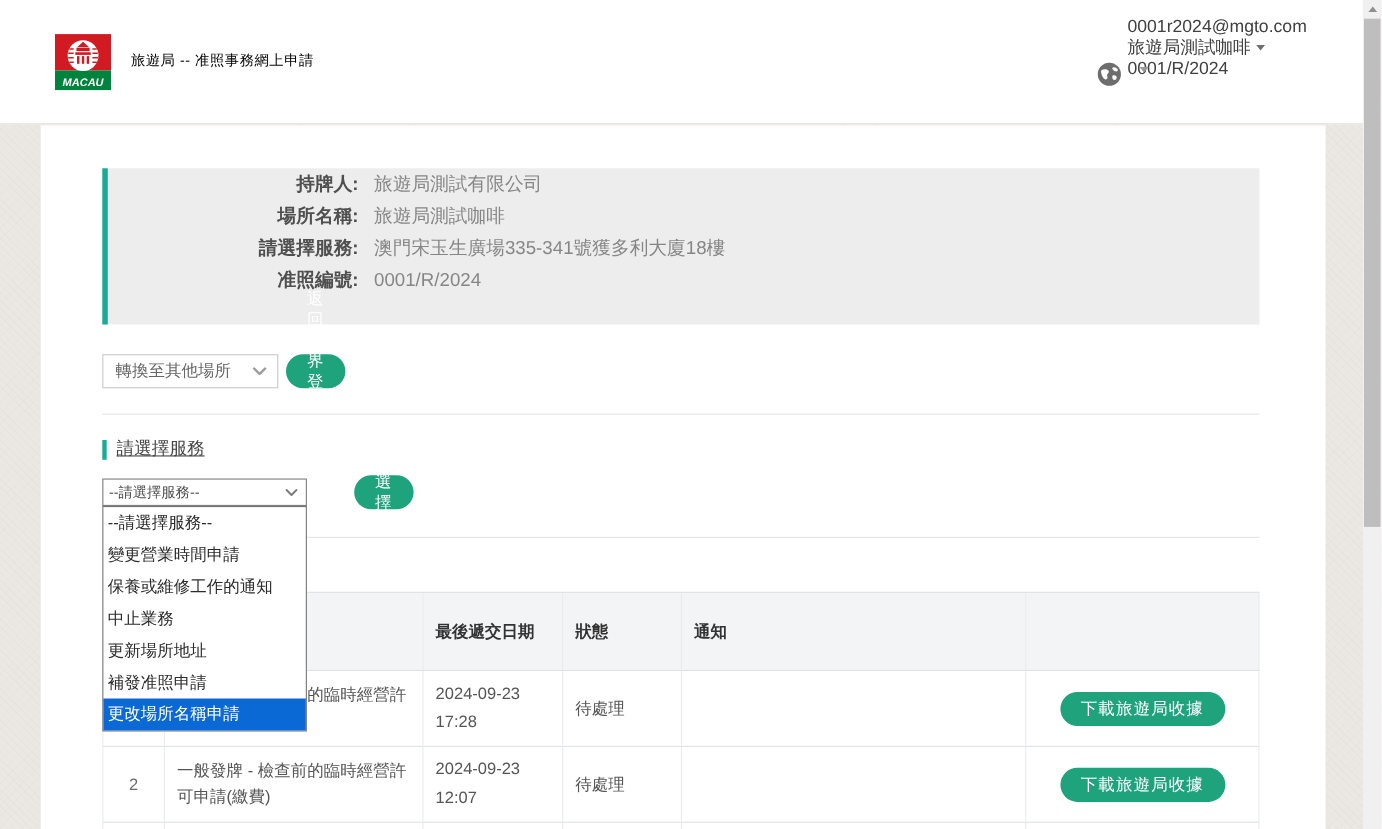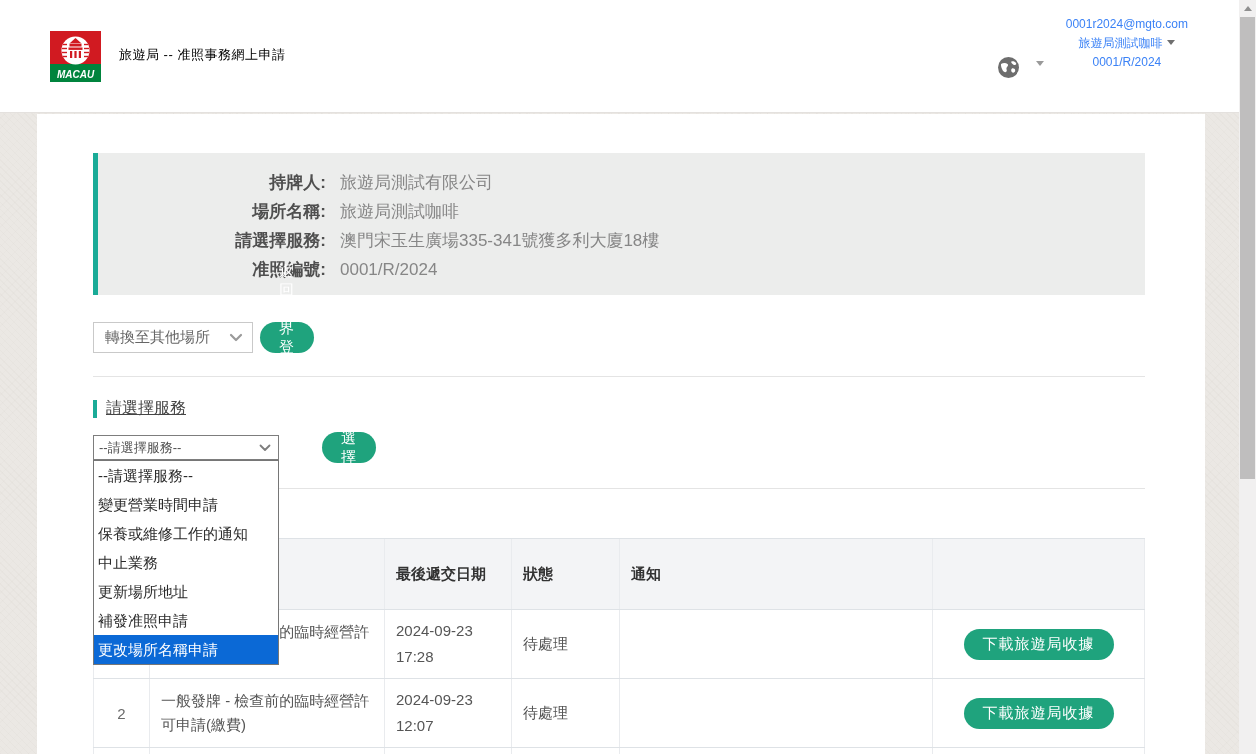--- a/index.html
+++ b/index.html
@@ -8,33 +8,33 @@
   #app { position:relative; width:1256px; height:754px; overflow:hidden;
          background-color:#ebe8e4;
          background-image:repeating-linear-gradient(45deg, rgba(120,110,90,0.03) 0 1px, transparent 1px 5px),
                           repeating-linear-gradient(-45deg, rgba(120,110,90,0.02) 0 1px, transparent 1px 7px); }
 
   
   .header { position:absolute; left:0; top:0; width:1256px; height:113px; background:#fff;
             border-bottom:1px solid #e4e1de; z-index:5; }
   .logo { position:absolute; left:50px; top:31px; width:51px; height:51px; }
   .app-title { position:absolute; left:119px; top:46px; font-size:13px; color:#000000; letter-spacing:0.5px; }
-  .account { position:absolute; right:68px; top:15px; text-align:center; font-size:12px; color:#3b82f6; line-height:19px; }
+  .account { position:absolute; right:68px; top:15px; text-align:left; font-size:16px; color:#404040; line-height:19px; }
   .account .row { white-space:nowrap; }
   .caret-down { display:inline-block; width:0; height:0; border-left:4px solid transparent;
                 border-right:4px solid transparent; border-top:5px solid #6f6f6f; margin-left:5px; vertical-align:2px; }
   .lang { position:absolute; left:997px; top:56px; width:60px; height:26px; cursor:pointer; }
   .lang svg { vertical-align:middle; }
   .lang .caret-down { margin-left:12px; vertical-align:6px; }
 
   
   .card { position:absolute; left:37px; top:114px; width:1168px; height:640px; background:#fff; }
 
   .licence-panel { position:absolute; left:56px; top:39px; width:1052px; height:142px;
-                   background:#ecedec; border-left:5px solid #1aab97; padding-top:15px; }
+                   background:#ecedec; border-left:5px solid #1aab97; }
   .licence-row { display:flex; line-height:29px; font-size:17px; }
   .licence-label { width:228px; text-align:right; font-weight:bold; color:#4f4f4f; }
   .licence-value { margin-left:14px; color:#868686; }
 
   .actions-row { position:absolute; left:56px; top:208px; height:32px; }
   .btn-outline { display:inline-flex; align-items:center; justify-content:space-between;
                  width:160px; height:31px; background:#fff; border:1px solid #c9c9c9;
                  font-size:15px; color:#666; padding:0 9px 0 11px; cursor:pointer;
                  font-family:inherit; }
   .btn-green { display:inline-flex; align-items:center; justify-content:center; height:31px;

